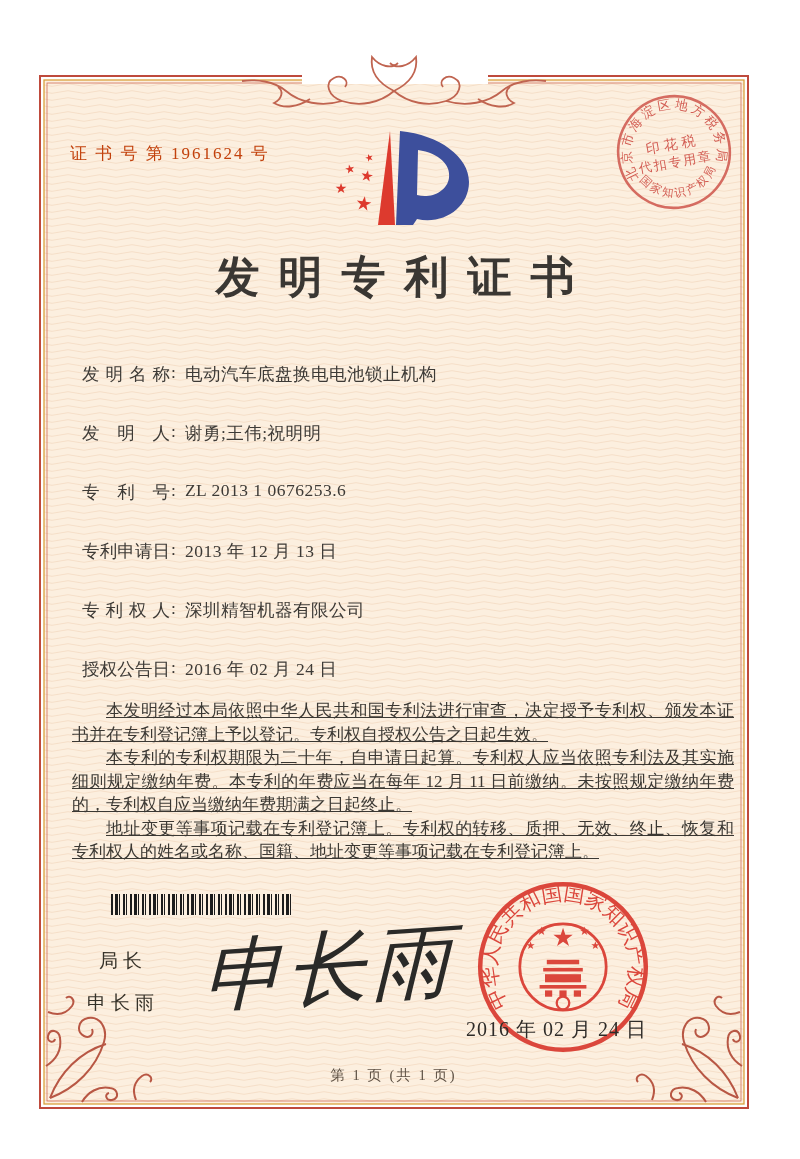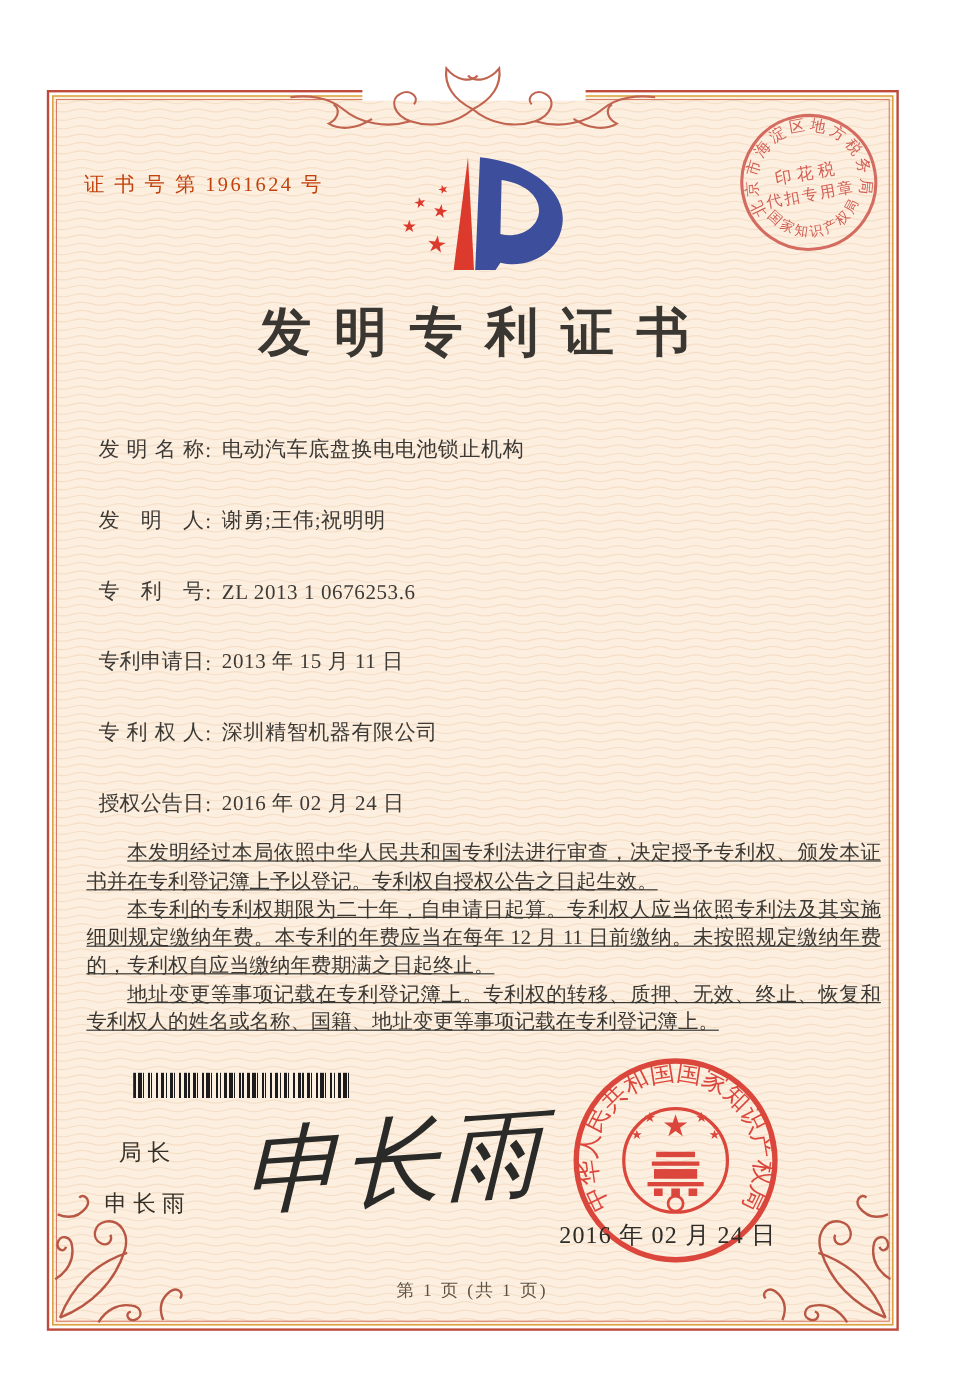--- a/index.html
+++ b/index.html
@@ -28,21 +28,21 @@
   .logo{position:absolute;left:322px;top:126px;}
   .tax-stamp{position:absolute;left:612px;top:90px;opacity:.88;}
 
   .title{
     position:absolute;left:0;right:0;top:248px;margin:0;text-align:center;
     font-size:44px;font-weight:600;color:#3a3733;
     letter-spacing:19px;padding-left:9px;
   }
 
   .fields{position:absolute;left:82px;top:362px;width:640px;}
-  .field-row{display:flex;align-items:flex-end;height:24px;margin-bottom:35px;
+  .field-row{display:flex;align-items:flex-start;height:24px;margin-bottom:35px;
     font-size:17.5px;color:#3d3a36;}
   .field-label{display:inline-block;width:88px;text-align:justify;text-align-last:justify;}
   .field-colon{margin:0 9px 0 1px;}
   .field-value{letter-spacing:.5px;}
 
   .paragraphs{
     position:absolute;left:72px;top:699px;width:662px;
     font-size:17px;line-height:23.5px;text-align:justify;color:#3b3833;
   }
   .paragraphs p{margin:0;text-indent:2em;text-decoration:underline;}
@@ -169,21 +169,21 @@
         <span class="field-value">谢勇;王伟;祝明明</span>
       </div>
       <div class="field-row">
         <span class="field-label">专利号</span>
           <span class="field-colon">:</span>
         <span class="field-value">ZL 2013 1 0676253.6</span>
       </div>
       <div class="field-row">
         <span class="field-label">专利申请日</span>
           <span class="field-colon">:</span>
-        <span class="field-value">2013 年 15 月 11 日</span>
+        <span class="field-value">2013 年 12 月 13 日</span>
       </div>
       <div class="field-row">
         <span class="field-label">专利权人</span>
           <span class="field-colon">:</span>
         <span class="field-value">深圳精智机器有限公司</span>
       </div>
       <div class="field-row">
         <span class="field-label">授权公告日</span>
           <span class="field-colon">:</span>
         <span class="field-value">2016 年 02 月 24 日</span>

